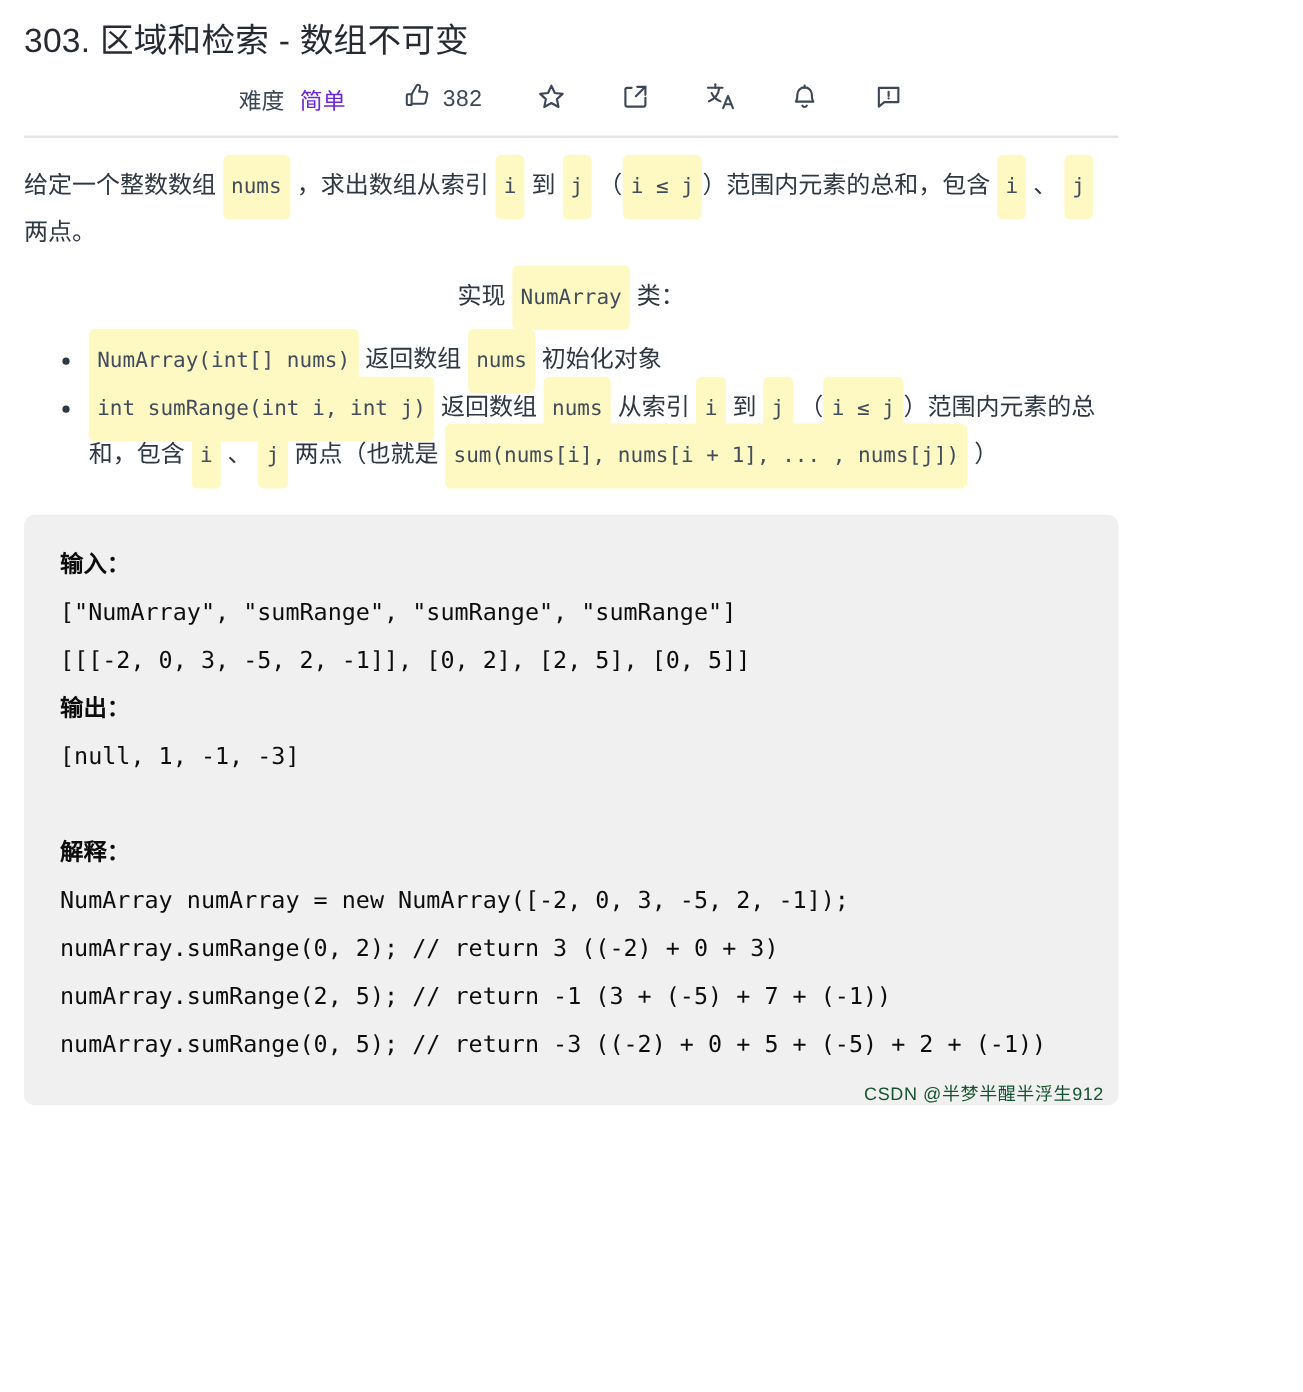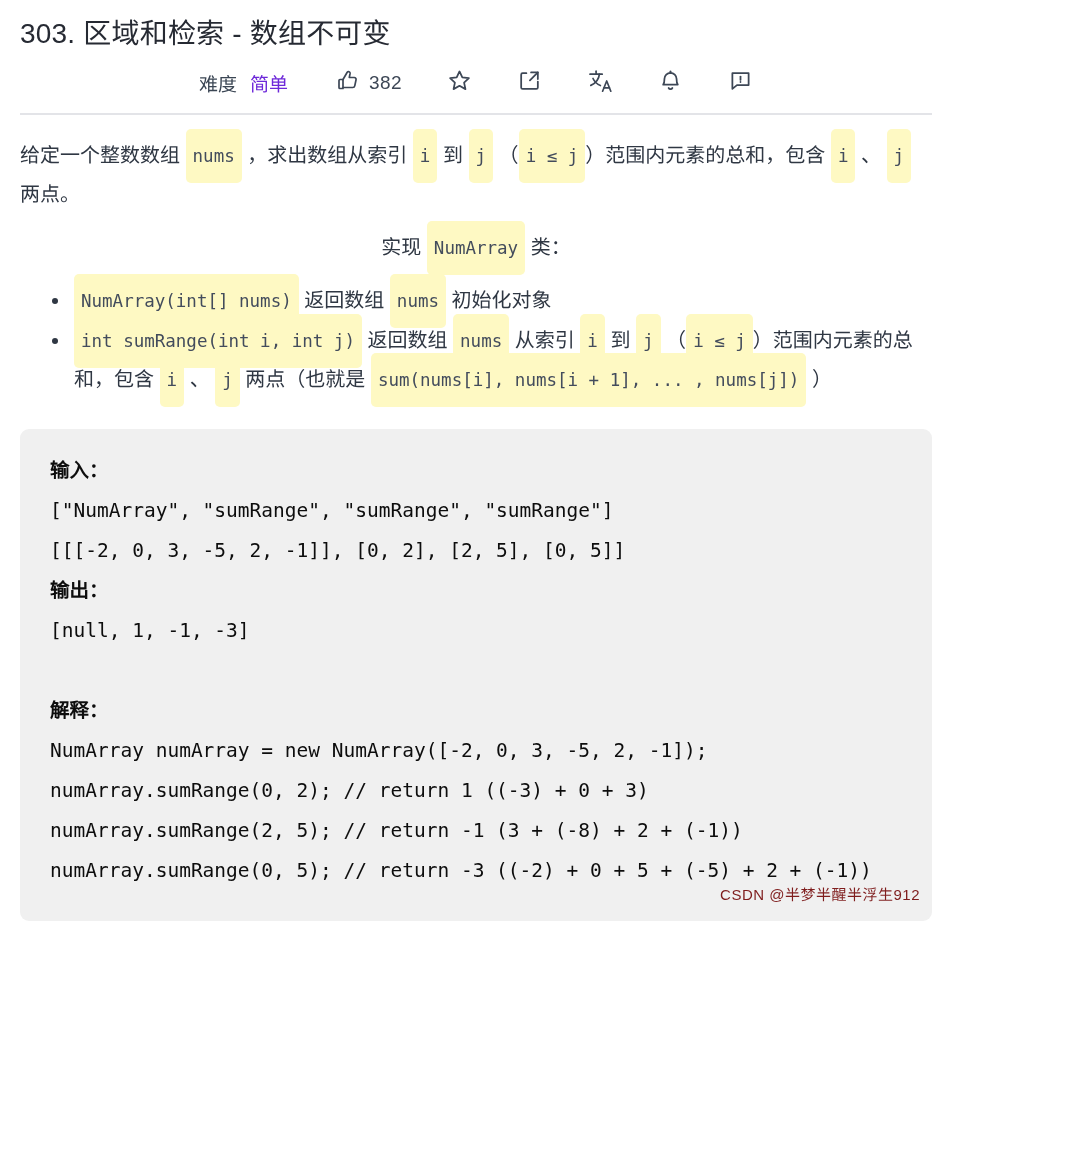--- a/index.html
+++ b/index.html
@@ -146,23 +146,23 @@
     color: #0d0d0d;
     white-space: pre-wrap;
     word-break: break-word;
   }
   .codeblock .b { font-weight: bold; }
   .code-gap { height: 40px; }
 
   .watermark {
     position: absolute;
     right: 12px;
-    bottom: 17px;
+    bottom: 0;
     font-size: 15px;
-    color: #7f1d1d;
+    color: #14532d;
     letter-spacing: 0.5px;
     white-space: nowrap;
   }
 </style>
 </head>
 <body>
 
 <div class="page">
 
   <h1 class="title">303. 区域和检索 - 数组不可变</h1>
@@ -249,19 +249,19 @@
 
   <div class="codeblock">
     <pre><span class="b">输入：</span>
 <span>["NumArray", "sumRange", "sumRange", "sumRange"]</span>
 <span>[[[-2, 0, 3, -5, 2, -1]], [0, 2], [2, 5], [0, 5]]</span>
 <span class="b">输出：</span>
 <span>[null, 1, -1, -3]</span>
 <span class="code-gap"></span>
 <span class="b">解释：</span>
 <span>NumArray numArray = new NumArray([-2, 0, 3, -5, 2, -1]);</span>
-<span>numArray.sumRange(0, 2); // return 1 ((-3) + 0 + 3)</span>
-<span>numArray.sumRange(2, 5); // return -1 (3 + (-8) + 2 + (-1))</span>
+<span>numArray.sumRange(0, 2); // return 3 ((-2) + 0 + 3)</span>
+<span>numArray.sumRange(2, 5); // return -1 (3 + (-5) + 7 + (-1))</span>
 <span>numArray.sumRange(0, 5); // return -3 ((-2) + 0 + 5 + (-5) + 2 + (-1))</span></pre>
     <div class="watermark">CSDN @半梦半醒半浮生912</div>
   </div>
 
 </div>
 
 </body></html>

